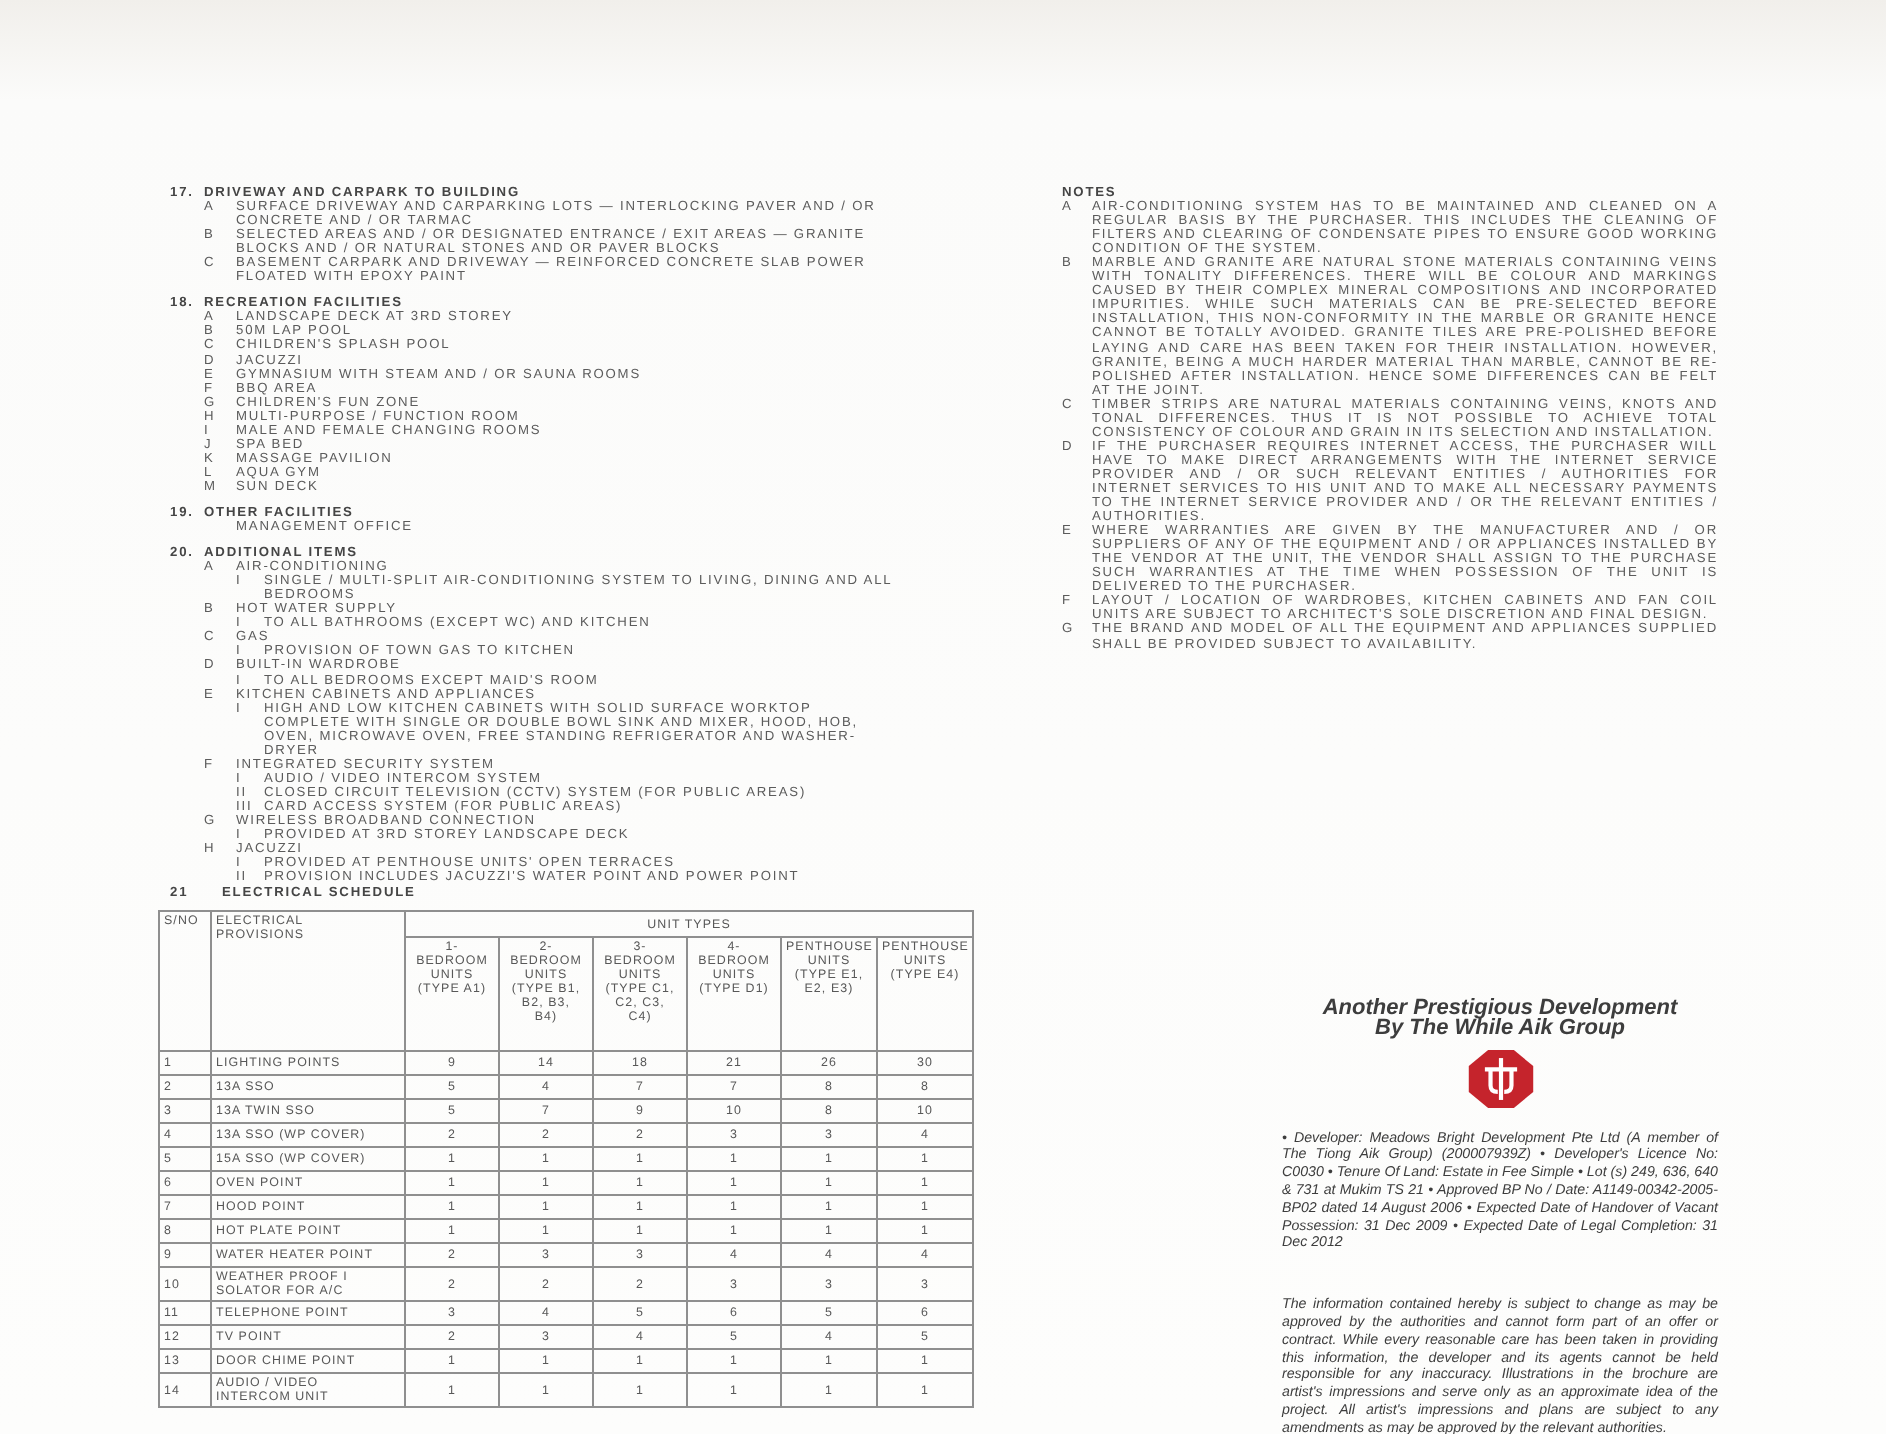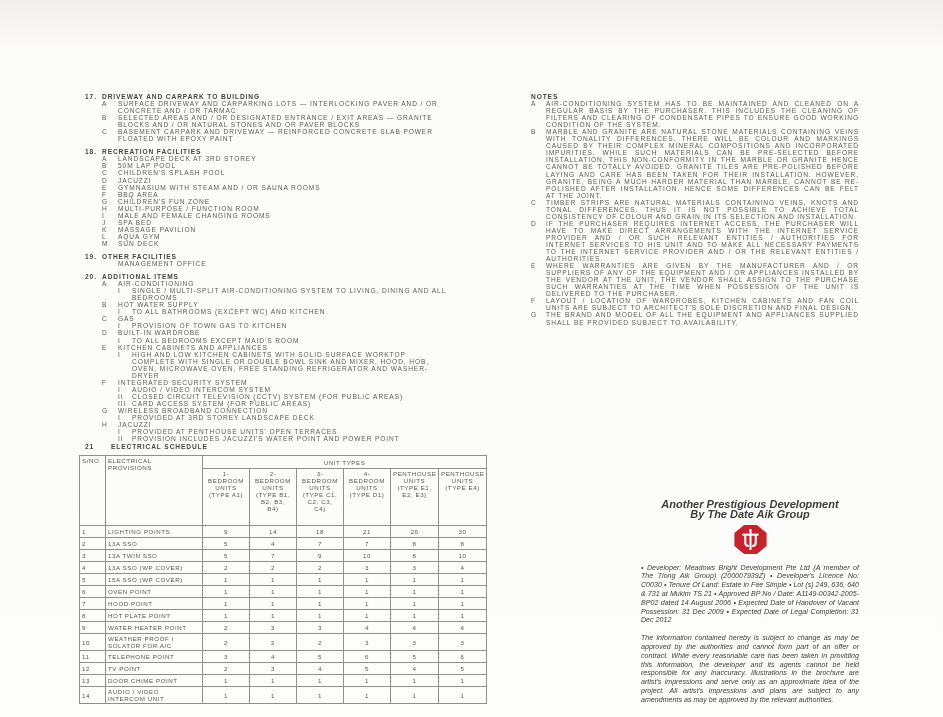--- a/index.html
+++ b/index.html
@@ -40,21 +40,21 @@
   th.unit-col{text-align:center;vertical-align:top;height:54px;}
   td.sno{text-align:left;height:9px;}
   td.prov{text-align:left;}
   td.val{text-align:center;}
 
   
   .footer{position:absolute;left:641px;top:499px;width:218px;color:#3d3d3d;}
   .tagline{font-style:italic;font-weight:bold;font-size:11px;line-height:10.3px;text-align:center;}
   .logo-wrap{text-align:center;margin:5px 0 6px 0;}
   .devinfo,.disclaimer{font-size:7.1px;line-height:8.8px;text-align:justify;font-style:italic;}
-  .disclaimer{margin-top:9px;}
+  .disclaimer{margin-top:22px;}
 </style>
 </head>
 <body>
 
 <div class="sheet">
 
   <div class="left-col spec" id="spec-sections">
       <div class="sec">
         <div class="sec-head">
           <span class="sec-num">17.</span>
@@ -455,21 +455,21 @@
         <div class="note-row">
           <span class="note-label">G</span>
           <span class="note-text">THE BRAND AND MODEL OF ALL THE EQUIPMENT AND APPLIANCES SUPPLIED SHALL BE PROVIDED SUBJECT TO AVAILABILITY.</span>
         </div>
       </div>
   </div>
 
   <div class="footer">
     <div class="tagline">
       <div>Another Prestigious Development</div>
-      <div>By The Date Aik Group</div>
+      <div>By The While Aik Group</div>
     </div>
     <div class="logo-wrap">
       <svg width="33" height="29" viewBox="0 0 40 36">
         <polygon points="12,0 28,0 40,10 40,26 28,36 12,36 0,26 0,10" fill="#c5242c"></polygon>
         <g stroke="#ffffff" stroke-width="2.6" fill="none">
           <path d="M20 5 L20 31"></path>
           <path d="M10 12 L30 12"></path>
           <path d="M13.5 12 L13.5 22 Q13.5 26 18 26"></path>
           <path d="M26.5 12 L26.5 22 Q26.5 26 22 26"></path>
         </g>

